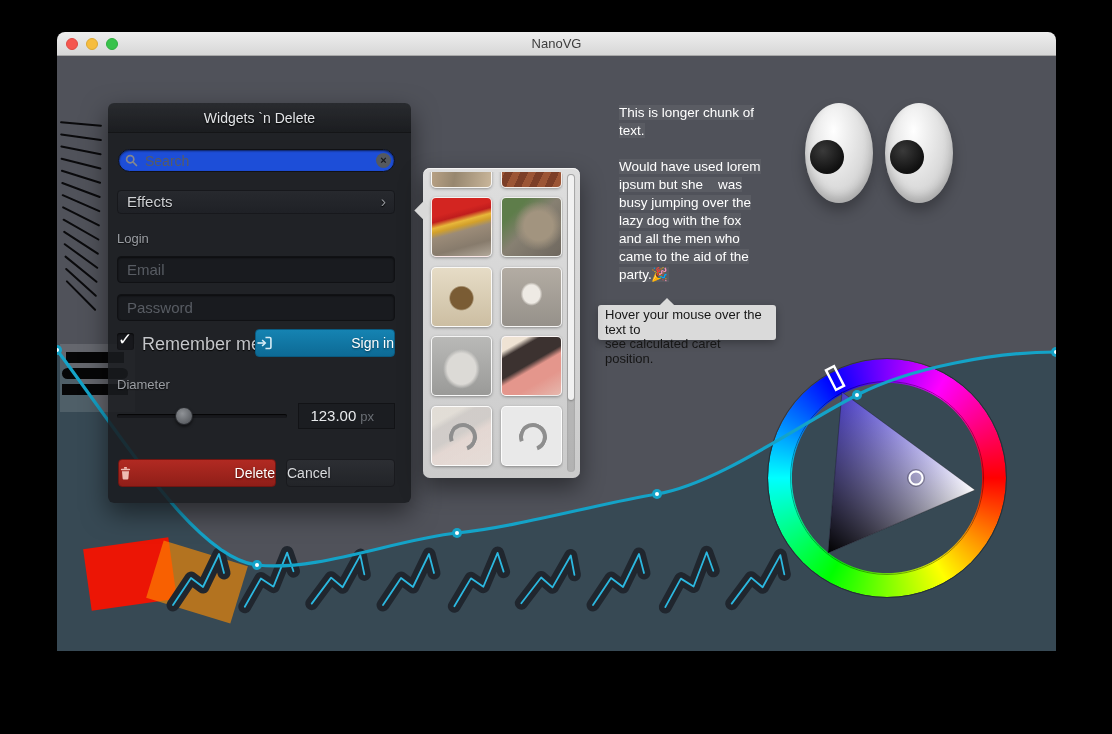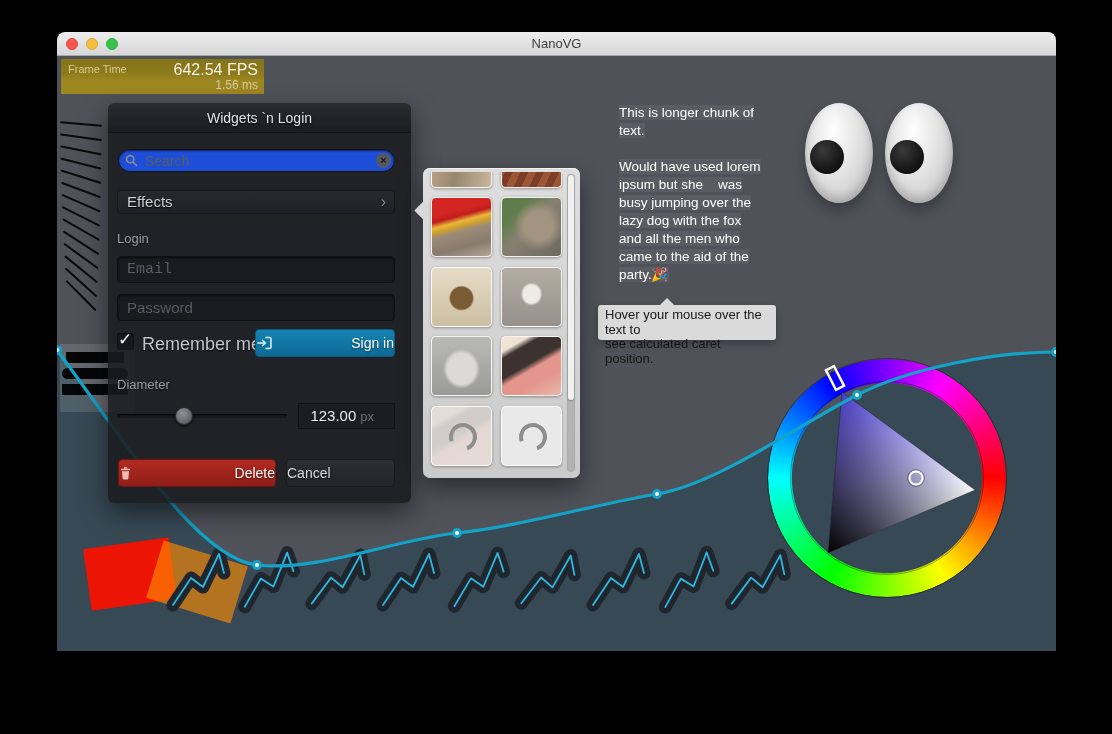--- a/index.html
+++ b/index.html
@@ -43,21 +43,21 @@
   .field::placeholder{color:#585c63;}
   #search{left:10px;top:46px;width:277px;height:23px;border-radius:12px;padding:0 26px;background:#1d4ed8;}
   .searchicon{position:absolute;left:17px;top:51px;z-index:2;}
   #clearbtn{position:absolute;left:268px;top:50px;width:15px;height:15px;border-radius:50%;background:#55595f;
     color:#17181c;font-size:11px;line-height:15px;text-align:center;font-weight:bold;}
   #effects{position:absolute;left:9px;top:87px;width:278px;height:24px;border-radius:4px;
     background:linear-gradient(#27292e,#1f2126);border:1px solid #17181c;color:#cfd1d4;font-size:15px;
     line-height:22px;padding-left:9px;text-shadow:0 1px 1px #000;}
   #effects .chev{position:absolute;right:8px;top:0;color:#8d9095;font-size:16px;}
   .seclabel{position:absolute;font-size:13px;color:#9b9ea3;text-shadow:0 1px 1px rgba(0,0,0,.6);}
-  #email{left:9px;top:153px;width:278px;height:27px;border-radius:4px;padding:0 9px;font-size:15px;font-family:Liberation Mono, monospace;}
+  #email{left:9px;top:153px;width:278px;height:27px;border-radius:4px;padding:0 9px;font-size:15px;}
   #password{left:9px;top:191px;width:278px;height:27px;border-radius:4px;padding:0 9px;font-size:15px;}
   #checkbox{position:absolute;left:9px;top:230px;width:17px;height:17px;border-radius:3px;background:#17181c;
     box-shadow:inset 0 1px 2px rgba(0,0,0,.7);}
   #checkbox .mark{position:absolute;left:1px;top:-4px;color:#fff;font-size:17px;}
   .chklabel{position:absolute;left:34px;top:231px;font-size:18px;color:#c4c6ca;text-shadow:0 1px 1px #000;}
   .btn{position:absolute;border-radius:4px;text-align:center;color:#fff;font-size:14px;
     text-shadow:0 1px 2px rgba(0,0,0,.5);display:flex;align-items:center;justify-content:space-between;gap:6px;}
   #signin{left:147px;top:226px;width:140px;height:28px;background:linear-gradient(#1583b2,#0d6a95);
     border:1px solid #0a5a80;}
   #delete{left:10px;top:356px;width:158px;height:28px;background:linear-gradient(#b12a22,#8f1e18);
@@ -189,25 +189,20 @@
           <use href="#arrow-proto" transform="translate(251,489) rotate(3 30 35)"></use>
           <use href="#arrow-proto" transform="translate(321,489) rotate(0 30 35)"></use>
           <use href="#arrow-proto" transform="translate(391,489) rotate(-3 30 35)"></use>
           <use href="#arrow-proto" transform="translate(461,489) rotate(4 30 35)"></use>
           <use href="#arrow-proto" transform="translate(531,489) rotate(0 30 35)"></use>
           <use href="#arrow-proto" transform="translate(601,489) rotate(-5 30 35)"></use>
           <use href="#arrow-proto" transform="translate(671,489) rotate(3 30 35)"></use>
         </g>
     </svg>
 
-    <div id="perf" class="abs">
-      <span class="plabel">Frame Time</span>
-      <span class="pfps">642.54 FPS</span>
-      <span class="pms">1.56 ms</span>
-    </div>
 
     <div class="eye left">
         <div class="pupil"></div>
       </div>
     <div class="eye right">
         <div class="pupil"></div>
       </div>
 
     <div id="ring"></div>
     <div class="ringedge" id="redge-o"></div>
@@ -264,21 +259,21 @@
       <div class="pline"><span>party.🎉</span></div>
     </div>
 
     <div id="tooltip" class="abs">
       <div class="notch"></div>
       <div class="tline">Hover your mouse over the text to</div>
       <div class="tline">see calculated caret position.</div>
     </div>
 
     <div id="panel" class="abs">
-      <div class="hdr">Widgets `n Login</div>
+      <div class="hdr">Widgets `n Delete</div>
 
       <svg class="searchicon" width="13" height="13" viewBox="0 0 13 13">
         <circle cx="5.2" cy="5.2" r="3.6" fill="none" stroke="#85888e" stroke-width="1.7"></circle>
         <line x1="8" y1="8" x2="11.5" y2="11.5" stroke="#85888e" stroke-width="1.7" stroke-linecap="round"></line>
       </svg>
       <input id="search" class="field" type="text" placeholder="Search" style="">
       <div id="clearbtn">×</div>
 
       <div id="effects">
         <span>Effects</span>

